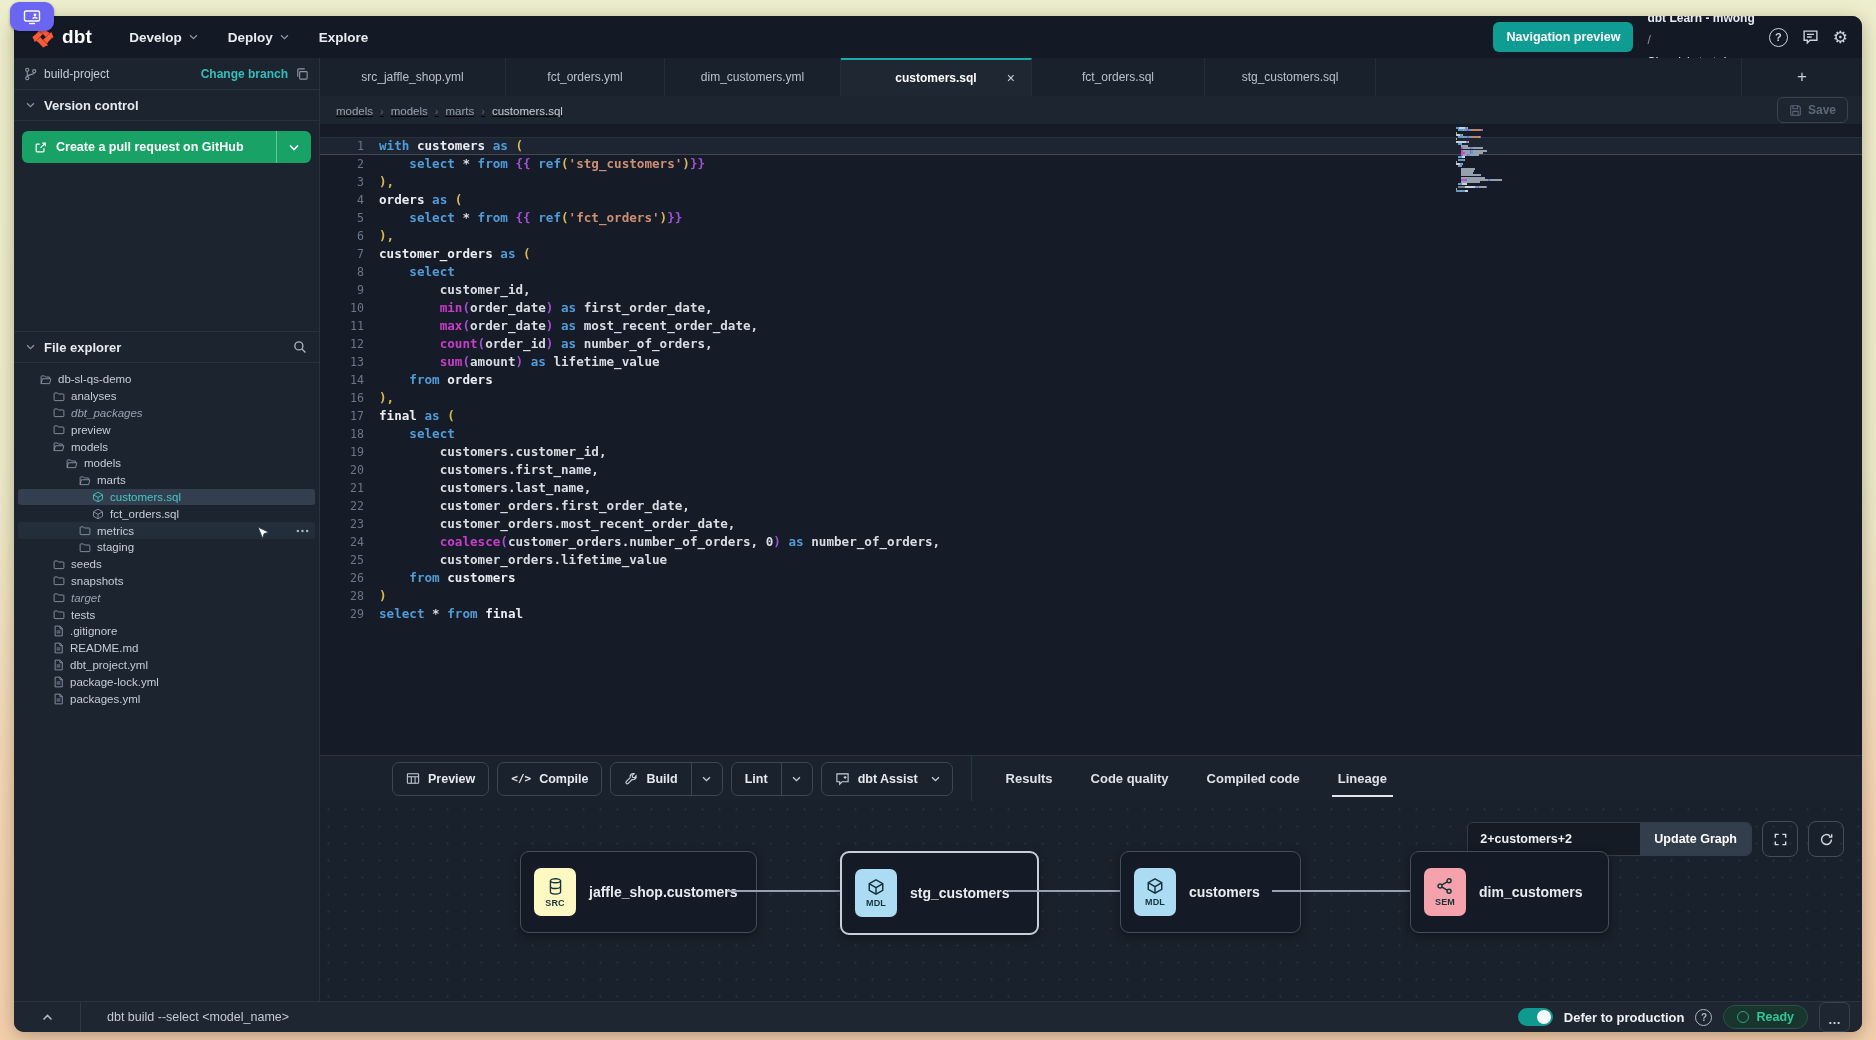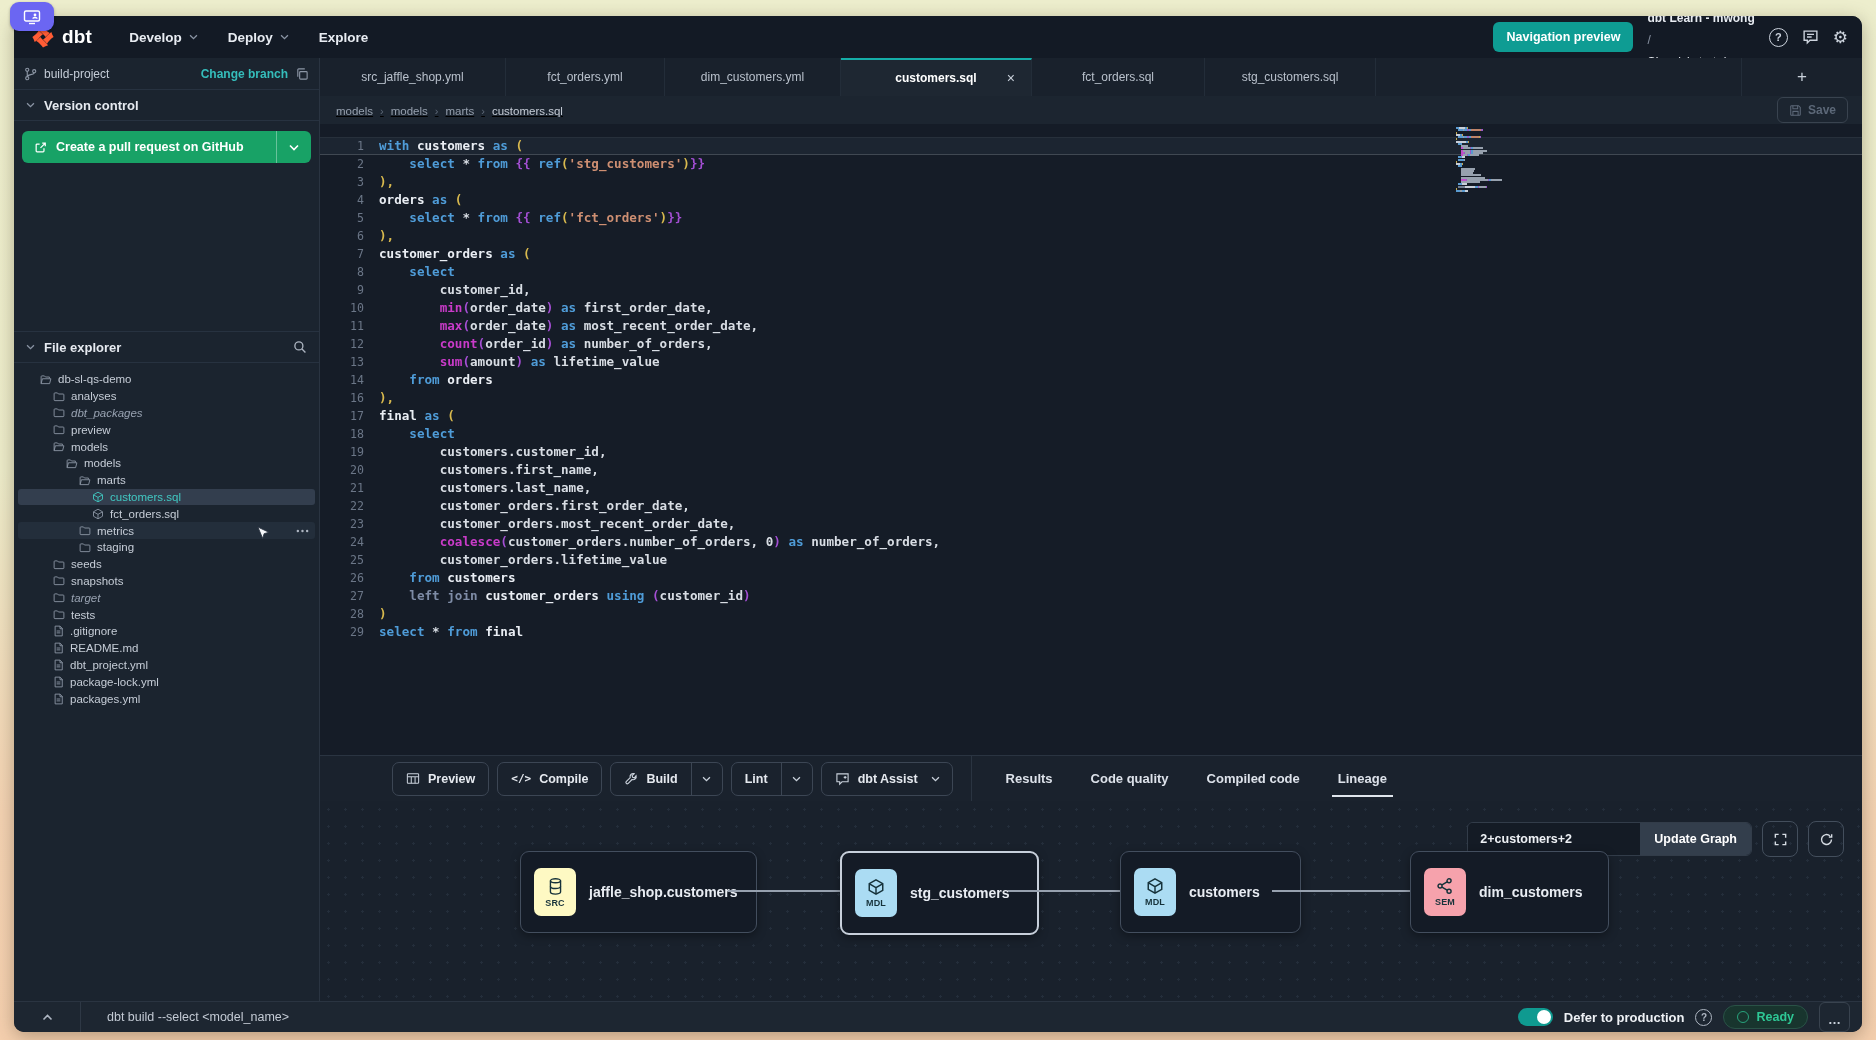--- a/index.html
+++ b/index.html
@@ -516,21 +516,20 @@
             <div class="code-row"><div class="gutter">17</div><div class="code-text"><span class="tk-idb">final </span><span class="tk-kw">as </span><span class="tk-par">(</span></div></div>
             <div class="code-row"><div class="gutter">18</div><div class="code-text"><span class="tk-ws">    </span><span class="tk-kw">select</span></div></div>
             <div class="code-row"><div class="gutter">19</div><div class="code-text"><span class="tk-ws">        </span><span class="tk-id">customers.customer_id,</span></div></div>
             <div class="code-row"><div class="gutter">20</div><div class="code-text"><span class="tk-ws">        </span><span class="tk-id">customers.first_name,</span></div></div>
             <div class="code-row"><div class="gutter">21</div><div class="code-text"><span class="tk-ws">        </span><span class="tk-id">customers.last_name,</span></div></div>
             <div class="code-row"><div class="gutter">22</div><div class="code-text"><span class="tk-ws">        </span><span class="tk-id">customer_orders.first_order_date,</span></div></div>
             <div class="code-row"><div class="gutter">23</div><div class="code-text"><span class="tk-ws">        </span><span class="tk-id">customer_orders.most_recent_order_date,</span></div></div>
             <div class="code-row"><div class="gutter">24</div><div class="code-text"><span class="tk-ws">        </span><span class="tk-fn">coalesce</span><span class="tk-brc">(</span><span class="tk-id">customer_orders.number_of_orders, </span><span class="tk-num">0</span><span class="tk-brc">) </span><span class="tk-kw">as </span><span class="tk-id">number_of_orders,</span></div></div>
             <div class="code-row"><div class="gutter">25</div><div class="code-text"><span class="tk-ws">        </span><span class="tk-id">customer_orders.lifetime_value</span></div></div>
             <div class="code-row"><div class="gutter">26</div><div class="code-text"><span class="tk-ws">    </span><span class="tk-kw">from </span><span class="tk-idb">customers</span></div></div>
-            <div class="code-row"><div class="gutter">27</div><div class="code-text"><span class="tk-ws">    </span><span class="tk-kwm">left join </span><span class="tk-idb">customer_orders </span><span class="tk-kw">using </span><span class="tk-brc">(</span><span class="tk-id">customer_id</span><span class="tk-brc">)</span></div></div>
             <div class="code-row"><div class="gutter">28</div><div class="code-text"><span class="tk-par">)</span></div></div>
             <div class="code-row"><div class="gutter">29</div><div class="code-text"><span class="tk-kw">select </span><span class="tk-op">* </span><span class="tk-kw">from </span><span class="tk-idb">final</span></div></div>
           </div>
         <div class="minimap" id="minimap">
             <div class="mm-line">
               <span class="mm-seg" style="width: 3.1px; background: rgb(90, 155, 208);"></span>
               <span class="mm-seg" style="width: 6.2px; background: rgb(200, 207, 217);"></span>
               <span class="mm-seg" style="width: 1.86px; background: rgb(90, 155, 208);"></span>
               <span class="mm-seg" style="width: 0.62px; background: rgb(195, 168, 79);"></span>
             </div>

